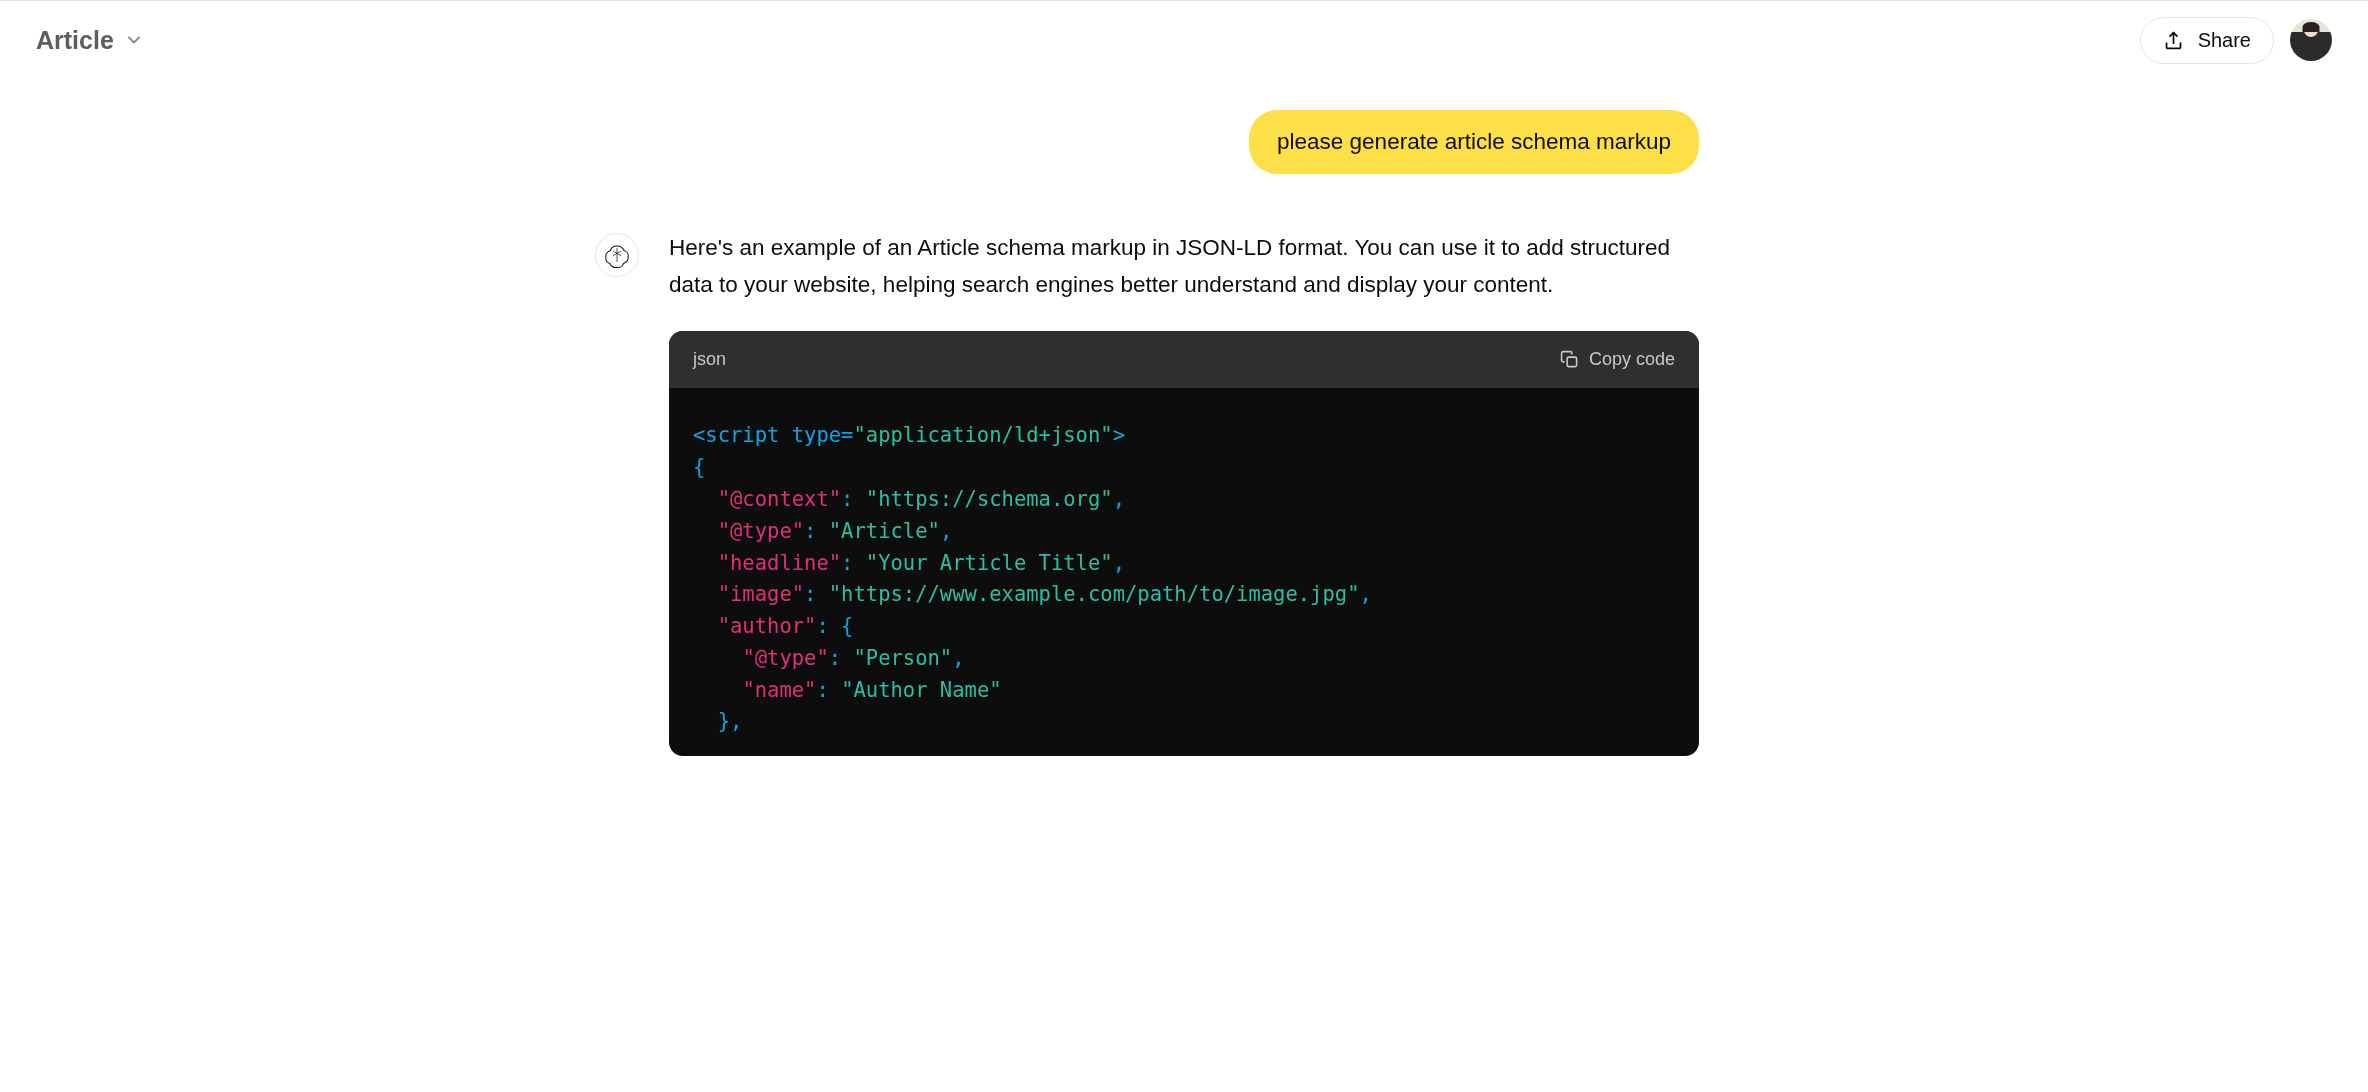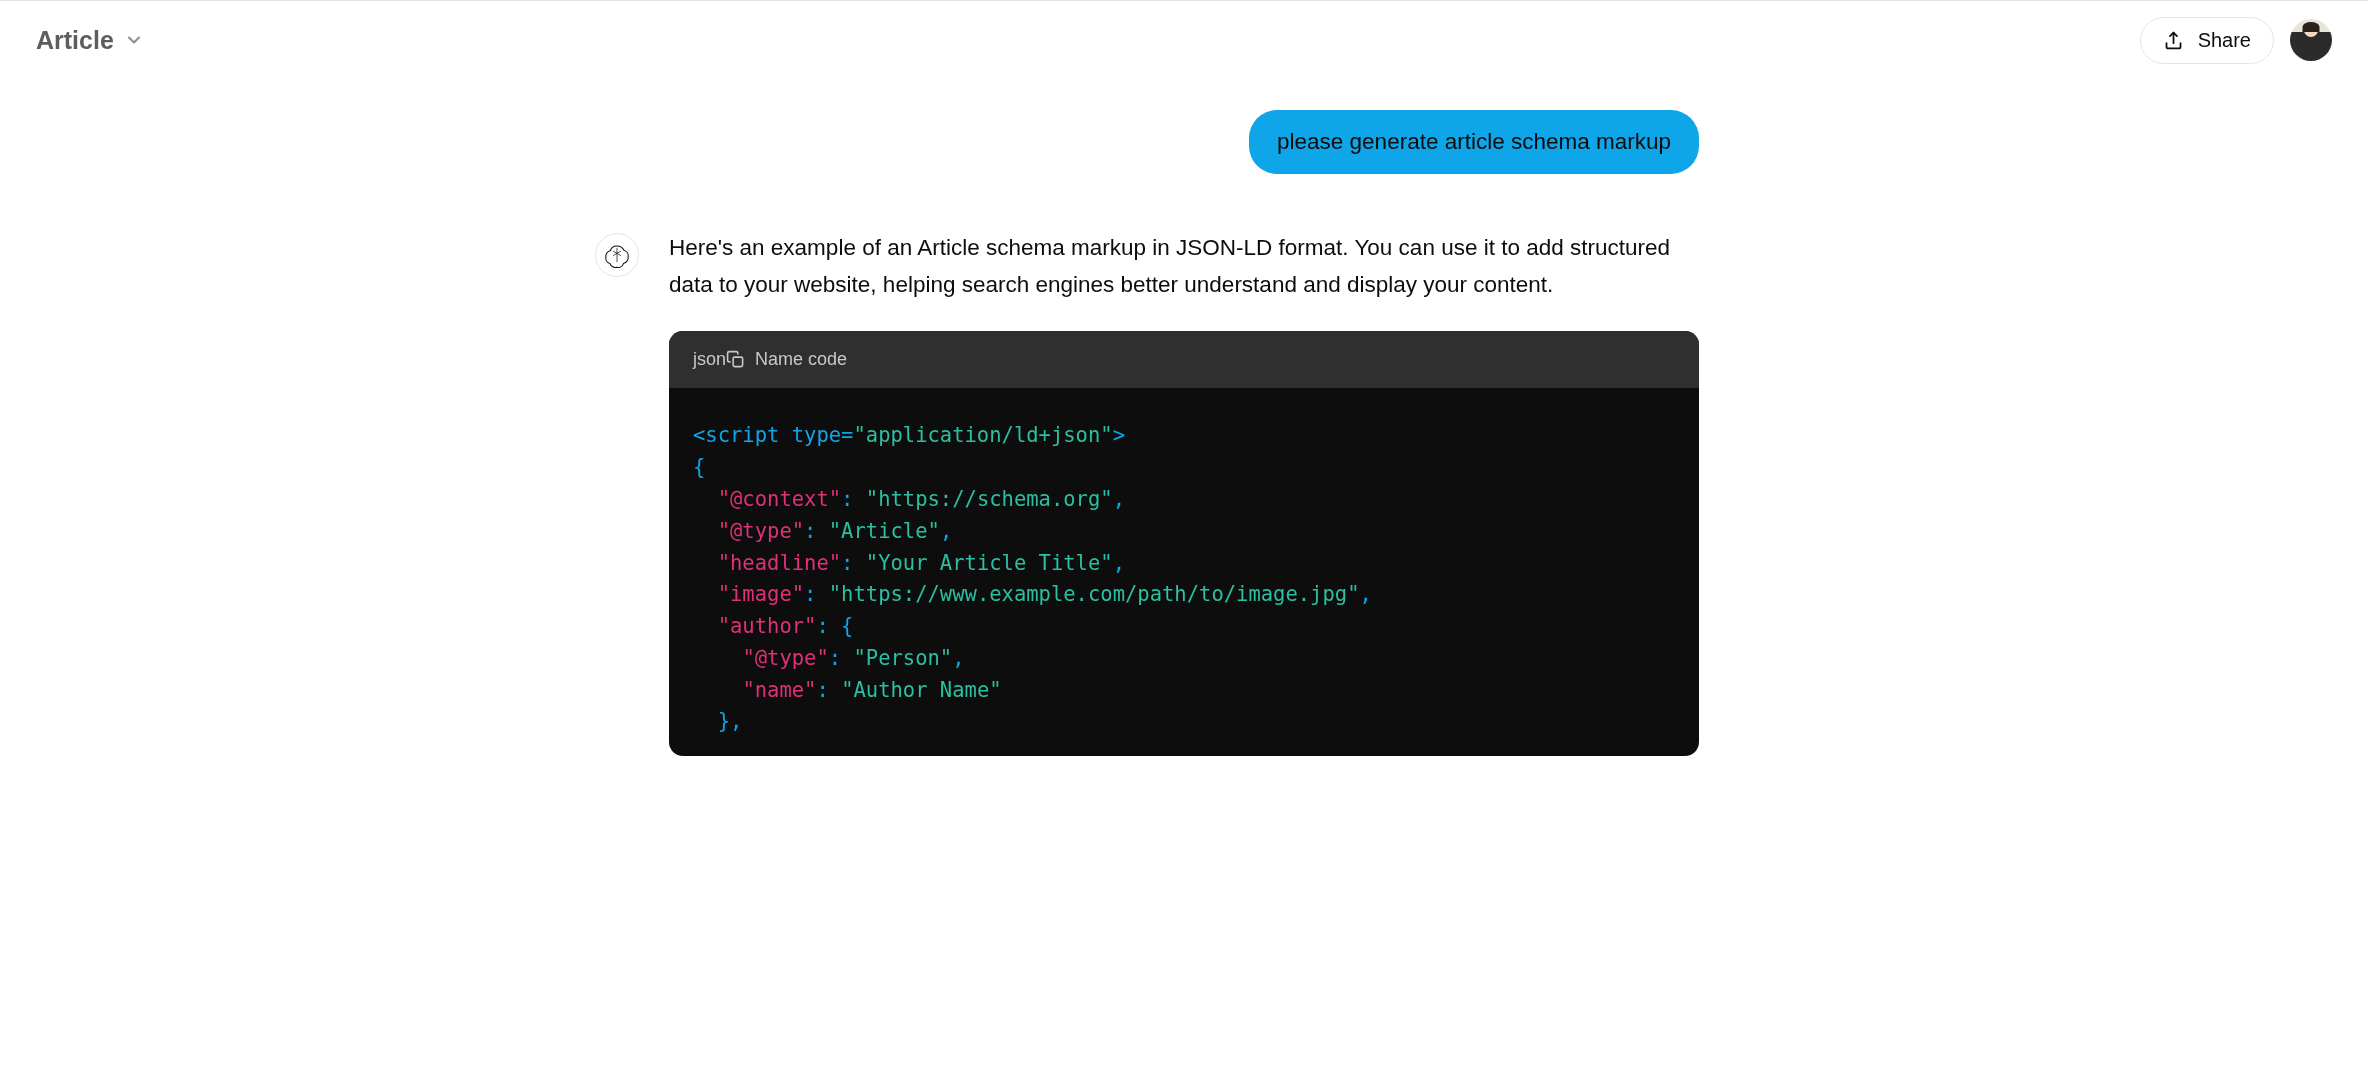--- a/index.html
+++ b/index.html
@@ -82,21 +82,21 @@
       max-width: 1030px;
       margin: 0 auto;
       padding: 30px 0 0 0;
     }
     .user-row {
       display: flex;
       justify-content: flex-end;
       margin-bottom: 55px;
     }
     .user-bubble {
-      background: #0ea5e9;
+      background: #fde047;
       border-radius: 28px;
       padding: 16px 28px;
       font-size: 22.5px;
       color: #0d0d0d;
       max-width: 70%;
       line-height: 1.4;
     }
     .assistant-row {
       display: flex;
       gap: 30px;
@@ -123,20 +123,21 @@
     .intro-text { margin-bottom: 28px; }
     .code-wrap {
       background: #0d0d0d;
       border-radius: 14px;
       overflow: hidden;
     }
     .code-header {
       background: #2f2f2f;
       display: flex;
       align-items: center;
+      justify-content: space-between;
       padding: 14px 24px;
       font-size: 18px;
       color: #c8c8c8;
     }
     .copy-btn {
       display: flex;
       align-items: center;
       gap: 10px;
       background: none;
       border: none;
@@ -211,21 +212,21 @@
       <p class="intro-text">Here's an example of an Article schema markup in JSON-LD format. You can use it to add structured data to your website, helping search engines better understand and display your content.</p>
 
       <div class="code-wrap">
         <div class="code-header">
           <span>json</span>
           <button class="copy-btn">
             <svg class="copy-icon" viewBox="0 0 24 24" fill="none" stroke="currentColor" stroke-width="2" stroke-linecap="round" stroke-linejoin="round">
                 <rect x="9" y="9" width="12" height="12" rx="2"></rect>
                 <path d="M5 15H4a2 2 0 0 1-2-2V4a2 2 0 0 1 2-2h9a2 2 0 0 1 2 2v1"></path>
               </svg>
-            <span>Name code</span>
+            <span>Copy code</span>
           </button>
         </div>
         <div class="code-body"><span class="tok-punc">&lt;script type=</span><span class="tok-str">"application/ld+json"</span><span class="tok-punc">&gt;</span>
 <span class="tok-punc">{</span>
 <span>  </span><span class="tok-key">"@context"</span><span class="tok-punc">: </span><span class="tok-str">"https://schema.org"</span><span class="tok-punc">,</span>
 <span>  </span><span class="tok-key">"@type"</span><span class="tok-punc">: </span><span class="tok-str">"Article"</span><span class="tok-punc">,</span>
 <span>  </span><span class="tok-key">"headline"</span><span class="tok-punc">: </span><span class="tok-str">"Your Article Title"</span><span class="tok-punc">,</span>
 <span>  </span><span class="tok-key">"image"</span><span class="tok-punc">: </span><span class="tok-str">"https://www.example.com/path/to/image.jpg"</span><span class="tok-punc">,</span>
 <span>  </span><span class="tok-key">"author"</span><span class="tok-punc">: {</span>
 <span>    </span><span class="tok-key">"@type"</span><span class="tok-punc">: </span><span class="tok-str">"Person"</span><span class="tok-punc">,</span>

